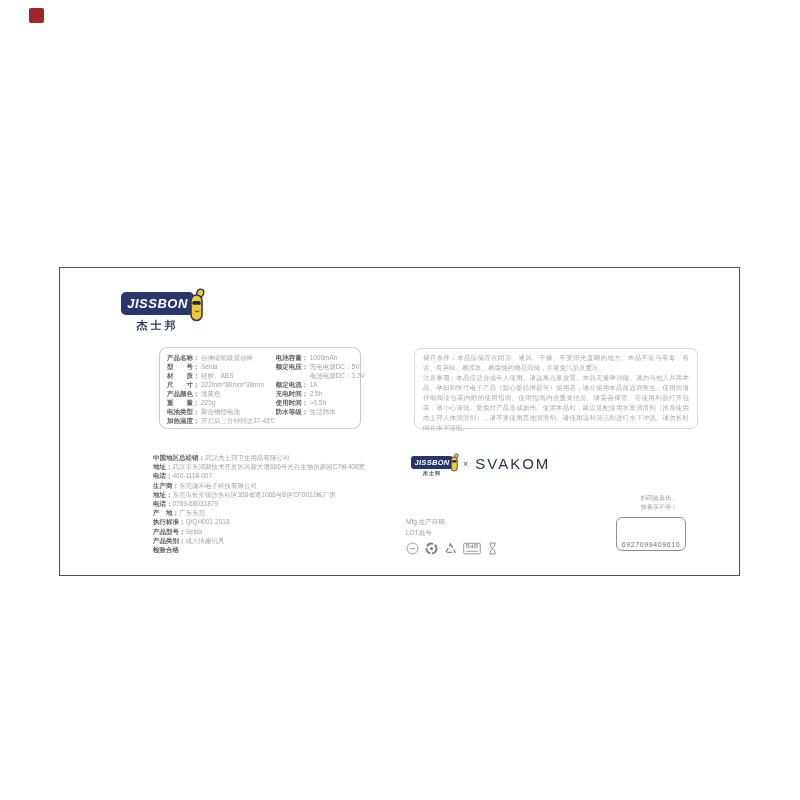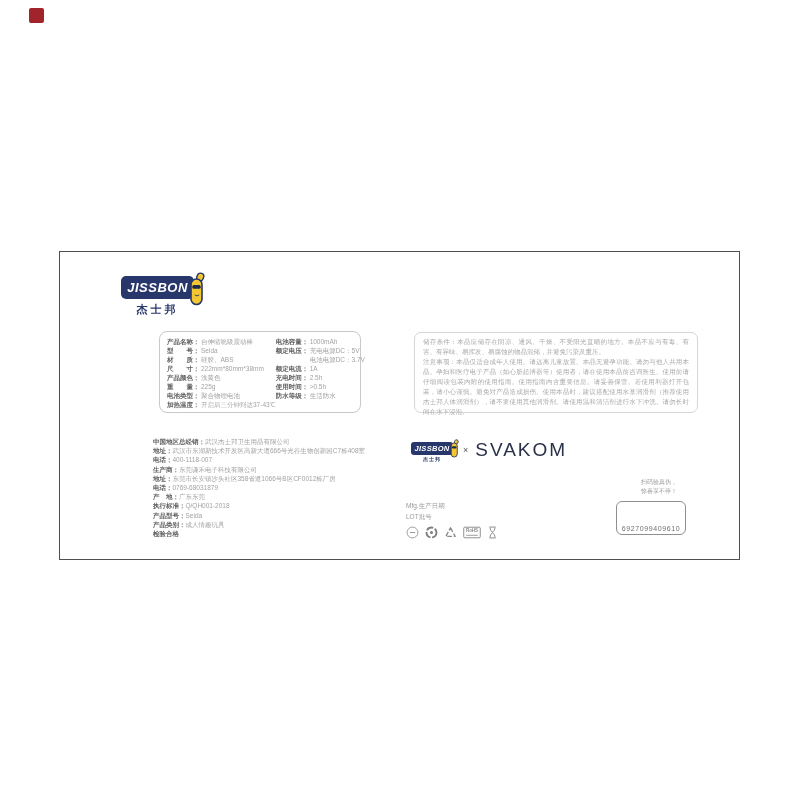--- a/index.html
+++ b/index.html
@@ -3,21 +3,21 @@
 <meta charset="utf-8">
 <style>
   * { margin:0; padding:0; box-sizing:border-box; }
   html,body { width:800px; height:800px; background:#ffffff;
     font-family:"Liberation Sans", sans-serif; }
   #page { position:relative; width:800px; height:800px; background:#fff; overflow:hidden; }
 
   .corner-mark { position:absolute; left:29px; top:8px; width:15px; height:15px;
     background:#a1242a; border-radius:2px; }
 
-  .panel { position:absolute; left:59px; top:251px; width:681px; height:309px;
+  .panel { position:absolute; left:59px; top:267px; width:681px; height:309px;
     border:1px solid #4f4f4f; background:#fff; }
 
   
   .logo-big { position:absolute; left:61px; top:24px; width:100px; }
   .logo-rect { position:relative; width:73px; height:23px; background:#28376b;
     border-radius:5px; display:flex; align-items:center; justify-content:center; }
   .logo-rect .logo-word { color:#fff; font-weight:bold; font-style:italic;
     font-size:13px; letter-spacing:.5px; }
   .logo-mascot { position:absolute; left:66px; top:-4px; width:20px; height:34px; }
   .logo-cn { width:73px; text-align:center; margin-top:3px; color:#28376b;
@@ -47,21 +47,21 @@
   
   .collab { position:absolute; left:351px; top:187px; display:flex; align-items:center; }
   .collab .mini-logo { display:flex; flex-direction:column; align-items:center; }
   .mini-rect { position:relative; width:42px; height:13px; background:#28376b;
     border-radius:3px; display:flex; align-items:center; justify-content:center; }
   .mini-rect .mini-word { color:#fff; font-weight:bold; font-style:italic;
     font-size:7.5px; letter-spacing:.3px; }
   .mini-mascot { position:absolute; left:38px; top:-3px; width:11px; height:19px; }
   .mini-cn { font-size:5px; color:#28376b; font-weight:bold; letter-spacing:1px; margin-top:1px; }
   .collab .times { margin:0 7px 4px 10px; font-size:9px; color:#555; }
-  .collab .partner { font-size:19px; color:#2a3148; letter-spacing:2px;
+  .collab .partner { font-size:15px; color:#2a3148; letter-spacing:2px;
     font-weight:500; margin-bottom:4px; }
 
   
   .prod { position:absolute; left:346px; top:248px; }
   .prod .pline { font-size:6.5px; color:#9a9a9a; line-height:11px; }
   .icon-row { display:flex; align-items:center; gap:6px; margin-top:4px; }
   .icon-row svg { display:block; }
 
   
   .scan-hint { position:absolute; left:581px; top:226px; width:70px;

